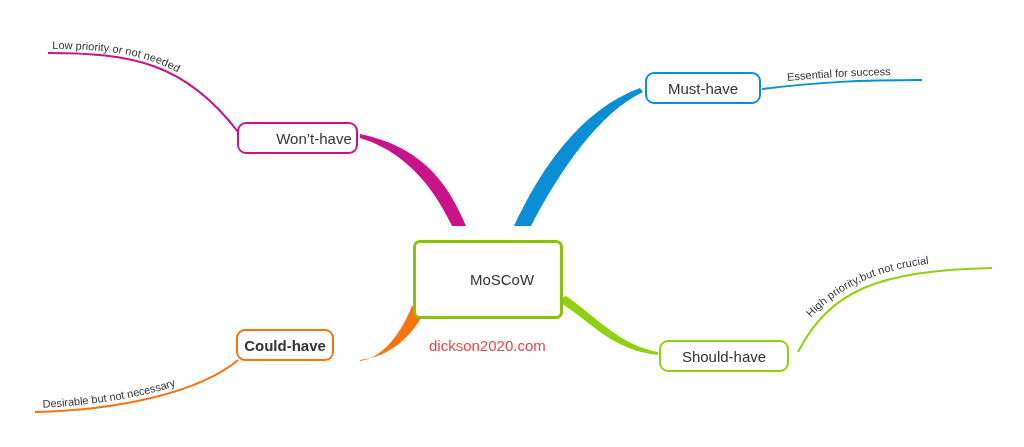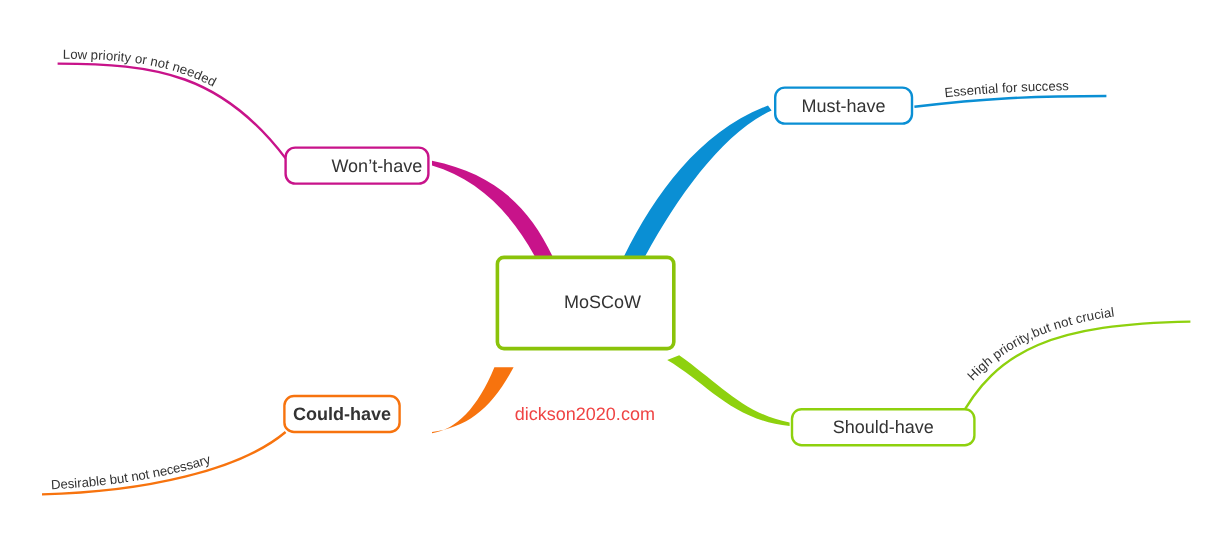--- a/index.html
+++ b/index.html
@@ -42,29 +42,29 @@
     <textPath href="#path-must-note" startOffset="26">Essential for success</textPath>
   </text>
   <text class="label" dy="-5">
     <textPath href="#path-should-note" startOffset="40">High priority,but not crucial</textPath>
   </text>
   <text class="label" dy="-5">
     <textPath href="#path-could-note" startOffset="8">Desirable but not necessary</textPath>
   </text>
 </svg>
 
-<div class="node center" id="node-center" style="left: 413px; top: 213px; width: 150px; height: 79px; border-color: rgb(138, 195, 10); padding-left: 28px;">
+<div class="node center" id="node-center" style="left: 413px; top: 240px; width: 150px; height: 79px; border-color: rgb(138, 195, 10); padding-left: 28px;">
   <span>MoSCoW</span>
 </div>
 
 <div class="node topic" id="node-must" style="left: 645px; top: 72px; width: 116px; height: 32px; border-color: rgb(10, 143, 212);">
   <span>Must-have</span>
 </div>
 
-<div class="node topic" id="node-should" style="left: 659px; top: 340px; width: 154px; height: 32px; border-color: rgb(142, 209, 14); justify-content: center;">
+<div class="node topic" id="node-should" style="left: 659px; top: 340px; width: 130px; height: 32px; border-color: rgb(142, 209, 14); justify-content: center;">
   <span>Should-have</span>
 </div>
 
 <div class="node topic" id="node-could" style="left: 236px; top: 329px; width: 98px; height: 32px; border-color: rgb(247, 115, 14); font-weight: bold;">
   <span>Could-have</span>
 </div>
 
 <div class="node topic" id="node-wont" style="left: 237px; top: 122px; width: 121px; height: 32px; border-color: rgb(200, 19, 138); padding-left: 33px;">
   <span>Won’t-have</span>
 </div>

